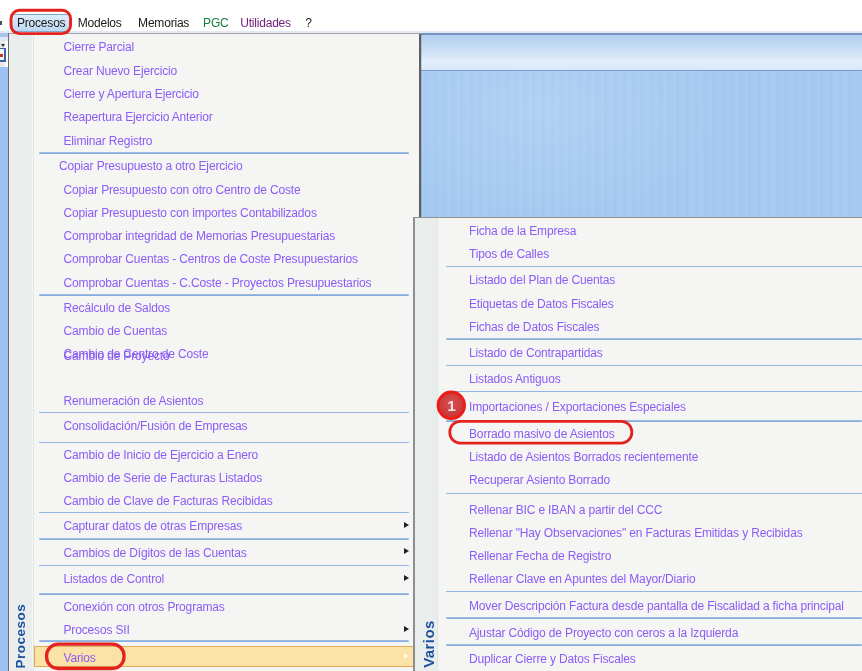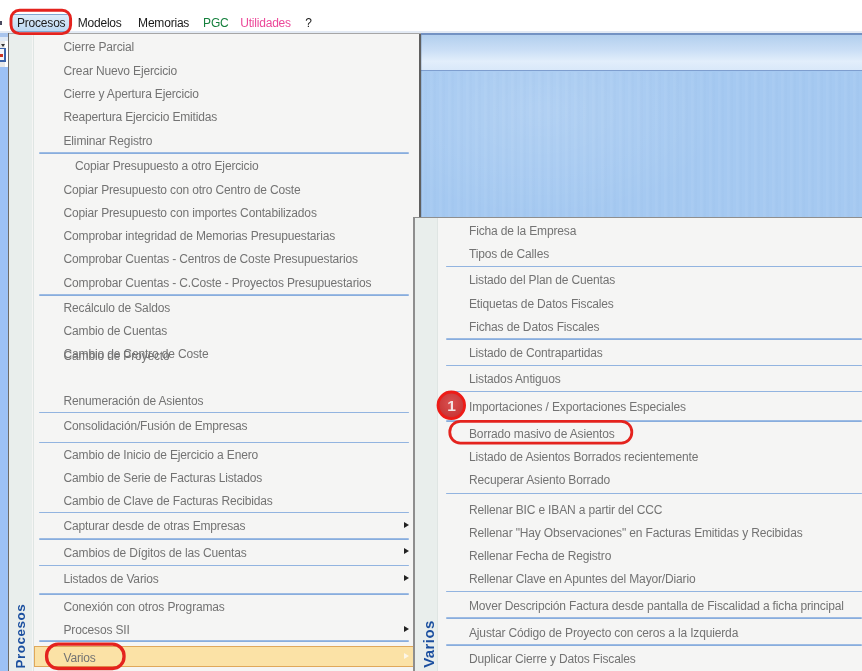--- a/index.html
+++ b/index.html
@@ -1,18 +1,18 @@
 <!DOCTYPE html>
 <html><head><meta charset="utf-8">
 <style>
 html,body{margin:0;padding:0}
 body{width:862px;height:671px;position:relative;overflow:hidden;background:#ffffff;
  font-family:"Liberation Sans",sans-serif;}
 .a{position:absolute}
-.t{position:absolute;font-size:12px;color:#737373;letter-spacing:-0.15px;white-space:nowrap;
+.t{position:absolute;font-size:12px;color:#8b5cf6;letter-spacing:-0.15px;white-space:nowrap;
  height:23.2px;line-height:23.2px}
 .sepL{position:absolute;left:39px;width:370px;height:1.6px;
  background:linear-gradient(to bottom,#a7c2e6,#7ea6da);border-radius:1px}
 .sepR{position:absolute;left:445.5px;width:416.5px;height:1.6px;
  background:linear-gradient(to bottom,#a7c2e6,#7ea6da);border-radius:1px}
 .arrow{position:absolute;width:0;height:0;border-top:3.6px solid transparent;
  border-bottom:3.6px solid transparent;border-left:5px solid #222}
 .vtxt{position:absolute;font-weight:bold;color:#1b4f9f;text-align:center;
  transform:rotate(-90deg);white-space:nowrap}
 </style></head><body>
@@ -49,42 +49,42 @@
 <div class="sepL" style="top:411.6px"></div>
 <div class="sepL" style="top:441.7px"></div>
 <div class="sepL" style="top:511.9px"></div>
 <div class="sepL" style="top:538.0px"></div>
 <div class="sepL" style="top:564.5px"></div>
 <div class="sepL" style="top:593.2px"></div>
 <div class="sepL" style="top:640.1px"></div>
 <div class="t" style="left:63.5px;top:36.3px">Cierre Parcial</div>
 <div class="t" style="left:63.5px;top:59.6px">Crear Nuevo Ejercicio</div>
 <div class="t" style="left:63.5px;top:83.0px">Cierre y Apertura Ejercicio</div>
-<div class="t" style="left:63.5px;top:106.3px">Reapertura Ejercicio Emitidas</div>
+<div class="t" style="left:63.5px;top:106.3px">Reapertura Ejercicio Anterior</div>
 <div class="t" style="left:63.5px;top:129.6px">Eliminar Registro</div>
-<div class="t" style="left:75px;top:155.3px">Copiar Presupuesto a otro Ejercicio</div>
+<div class="t" style="left:59px;top:155.3px">Copiar Presupuesto a otro Ejercicio</div>
 <div class="t" style="left:63.5px;top:178.6px">Copiar Presupuesto con otro Centro de Coste</div>
 <div class="t" style="left:63.5px;top:201.9px">Copiar Presupuesto con importes Contabilizados</div>
 <div class="t" style="left:63.5px;top:225.1px">Comprobar integridad de Memorias Presupuestarias</div>
 <div class="t" style="left:63.5px;top:248.4px">Comprobar Cuentas - Centros de Coste Presupuestarios</div>
 <div class="t" style="left:63.5px;top:271.6px">Comprobar Cuentas - C.Coste - Proyectos Presupuestarios</div>
 <div class="t" style="left:63.5px;top:297.1px">Recálculo de Saldos</div>
 <div class="t" style="left:63.5px;top:320.2px">Cambio de Cuentas</div>
 <div class="t" style="left:63.5px;top:343.3px">Cambio de Centro de Coste</div>
 <div class="t" style="left:63.5px;top:345px">Cambio de Proyecto</div>
 <div class="t" style="left:63.5px;top:389.6px">Renumeración de Asientos</div>
 <div class="t" style="left:63.5px;top:415.1px">Consolidación/Fusión de Empresas</div>
 <div class="t" style="left:63.5px;top:443.5px">Cambio de Inicio de Ejercicio a Enero</div>
 <div class="t" style="left:63.5px;top:466.6px">Cambio de Serie de Facturas Listados</div>
 <div class="t" style="left:63.5px;top:489.7px">Cambio de Clave de Facturas Recibidas</div>
-<div class="t" style="left:63.5px;top:515.3px">Capturar desde de otras Empresas</div>
+<div class="t" style="left:63.5px;top:515.3px">Capturar datos de otras Empresas</div>
 <div class="arrow" style="left:404px;top:522.1px"></div>
 <div class="t" style="left:63.5px;top:541.5px">Cambios de Dígitos de las Cuentas</div>
 <div class="arrow" style="left:404px;top:548.3px"></div>
-<div class="t" style="left:63.5px;top:567.7px">Listados de Varios</div>
+<div class="t" style="left:63.5px;top:567.7px">Listados de Control</div>
 <div class="arrow" style="left:404px;top:574.5px"></div>
 <div class="t" style="left:63.5px;top:596.1px">Conexión con otros Programas</div>
 <div class="t" style="left:63.5px;top:619.4px">Procesos SII</div>
 <div class="arrow" style="left:404px;top:626.2px"></div>
 <div class="t" style="left:63.5px;top:646.6px">Varios</div>
 <div class="arrow" style="left:404px;top:653.4px;border-left-color:#fdf6e7"></div>
 <div class="a" style="left:413.4px;top:216.5px;width:448.6px;height:454.5px;background:#f5f5f4"></div>
 <div class="a" style="left:414.6px;top:217.7px;width:22.7px;height:453.3px;background:#e9eeec"></div>
 <div class="a" style="left:437.3px;top:217.7px;width:1px;height:453.3px;background:#dfe5e3"></div>
 <div class="a" style="left:413.4px;top:216.5px;width:448.6px;height:1.2px;background:#8e8e8e"></div>
@@ -115,21 +115,21 @@
 <div class="t" style="left:469px;top:545.2px">Rellenar Fecha de Registro</div>
 <div class="t" style="left:469px;top:568.2px">Rellenar Clave en Apuntes del Mayor/Diario</div>
 <div class="t" style="left:469px;top:594.6px">Mover Descripción Factura desde pantalla de Fiscalidad a ficha principal</div>
 <div class="t" style="left:469px;top:621.5px">Ajustar Código de Proyecto con ceros a la Izquierda</div>
 <div class="t" style="left:469px;top:648.4px">Duplicar Cierre y Datos Fiscales</div>
 <div class="a" style="left:11px;top:14.2px;width:59px;height:18.2px;box-sizing:border-box;border:1px solid #82a7d2;border-radius:2.5px;background:linear-gradient(to bottom,#dcedfa 0%,#cfe3f6 50%,#bcd8f2 100%)"></div>
 <div class="t" style="left:17.0px;top:12.2px;letter-spacing:-0.2px;color:#1a1a1a">Procesos</div>
 <div class="t" style="left:77.7px;top:12.2px;letter-spacing:-0.2px;color:#1a1a1a">Modelos</div>
 <div class="t" style="left:138.1px;top:12.2px;letter-spacing:-0.2px;color:#1a1a1a">Memorias</div>
 <div class="t" style="left:203.1px;top:12.2px;letter-spacing:-0.2px;color:#15803d">PGC</div>
-<div class="t" style="left:240.2px;top:12.2px;letter-spacing:-0.2px;color:#ec4899">Utilidades</div>
+<div class="t" style="left:240.2px;top:12.2px;letter-spacing:-0.2px;color:#701a75">Utilidades</div>
 <div class="t" style="left:305.2px;top:12.2px;letter-spacing:-0.2px;color:#1a1a1a">?</div>
 <svg class="a" style="left:0;top:0" width="862" height="671" viewBox="0 0 862 671">
 <defs>
       <radialGradient id="rg" cx="50%" cy="42%" r="65%">
 <stop offset="0%" stop-color="#d95252"></stop>
         <stop offset="70%" stop-color="#cb3a3a"></stop>
         <stop offset="100%" stop-color="#c23030"></stop>
 </radialGradient>
     </defs>
 <rect x="11" y="10.2" width="59.6" height="23.4" rx="8.5" fill="none" stroke="#e4231e" stroke-width="2.9"></rect>

